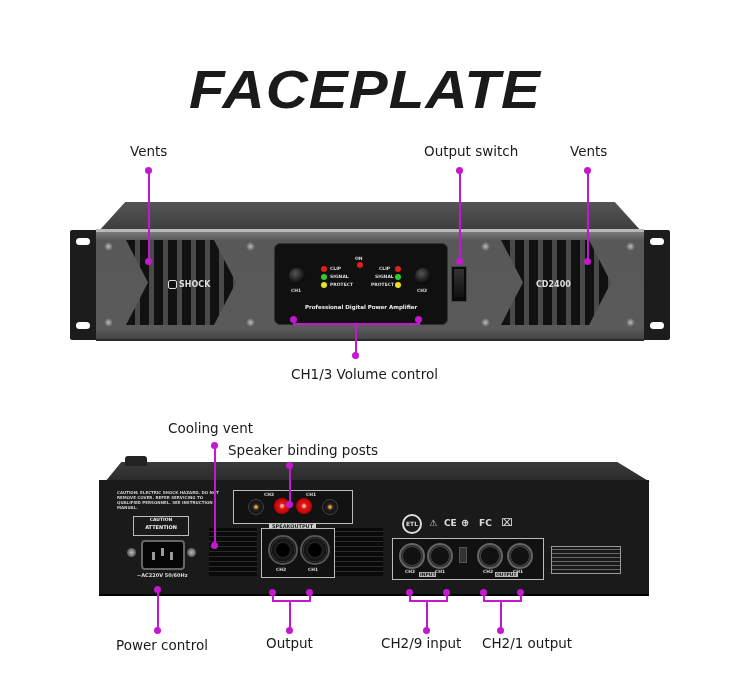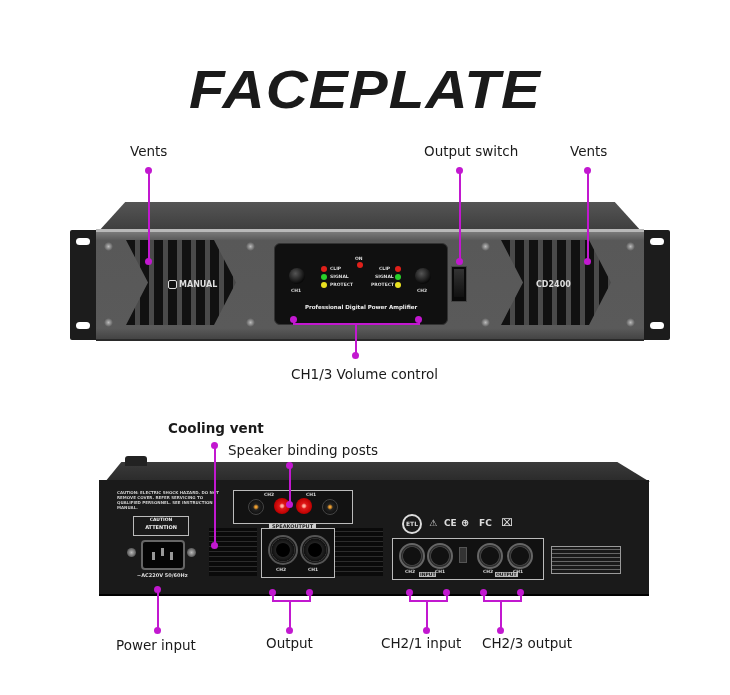--- a/index.html
+++ b/index.html
@@ -47,21 +47,21 @@
     <div class="abs ear-hole" style="left:8px;top:8px;width:14px;height:7px;"></div>
     <div class="abs ear-hole" style="left:8px;top:92px;width:14px;height:7px;"></div>
   </div>
 
   <div class="abs top-bevel" style="left:28px;top:2px;width:544px;height:30px;clip-path:polygon(5% 0,95% 0,100% 100%,0 100%);"></div>
 
   <div class="abs front" style="left:26px;top:29px;width:548px;height:107px;">
 
     <div class="abs chev" style="left:30px;top:8px;width:110px;height:85px;"></div>
     <div class="abs" style="left:72px;top:48px;font-size:8px;font-weight:700;color:#ddd;font-family:'DejaVu Sans',sans-serif;">
-      <span style="display:inline-block;width:7px;height:7px;border:1px solid #ddd;border-radius:2px;vertical-align:middle;margin-right:2px;"></span><span>MANUAL</span>
+      <span style="display:inline-block;width:7px;height:7px;border:1px solid #ddd;border-radius:2px;vertical-align:middle;margin-right:2px;"></span><span>SHOCK</span>
     </div>
 
     <div class="abs screw" style="left:8px;top:10px;"></div>
     <div class="abs screw" style="left:8px;top:86px;"></div>
     <div class="abs screw" style="left:150px;top:10px;"></div>
     <div class="abs screw" style="left:150px;top:86px;"></div>
     <div class="abs screw" style="left:385px;top:10px;"></div>
     <div class="abs screw" style="left:385px;top:86px;"></div>
     <div class="abs screw" style="left:530px;top:10px;"></div>
     <div class="abs screw" style="left:530px;top:86px;"></div>
@@ -181,53 +181,53 @@
       <div class="abs tiny" style="left:42px;top:30px;">CH1</div>
       <div class="abs tiny" style="left:90px;top:30px;">CH2</div>
       <div class="abs tiny" style="left:102px;top:33px;color:#111;background:#bbb;padding:0 1px;">OUTPUT</div>
       <div class="abs tiny" style="left:120px;top:30px;">CH1</div>
     </div>
 
     <div class="abs" style="left:452px;top:66px;width:68px;height:26px;border:1px solid #999;background:repeating-linear-gradient(0deg,#1a1a1a 0 3px,#666 3px 4px);"></div>
   </div>
 </div>
 
-<div class="abs label" style="left:168px;top:420px;font-weight:bold;">Cooling vent</div>
+<div class="abs label" style="left:168px;top:420px;">Cooling vent</div>
 <div class="abs pdot" style="left:211px;top:442px;"></div>
 <div class="abs pline" style="left:214px;top:445px;width:2px;height:100px;"></div>
 <div class="abs pdot" style="left:211px;top:542px;"></div>
 
 <div class="abs label" style="left:228px;top:442px;">Speaker binding posts</div>
 <div class="abs pdot" style="left:286px;top:462px;"></div>
 <div class="abs pline" style="left:289px;top:465px;width:2px;height:40px;"></div>
 <div class="abs pdot" style="left:286px;top:501px;"></div>
 
 <div class="abs pdot" style="left:154px;top:586px;"></div>
 <div class="abs pline" style="left:157px;top:590px;width:2px;height:40px;"></div>
 <div class="abs pdot" style="left:154px;top:627px;"></div>
-<div class="abs label" style="left:116px;top:637px;">Power input</div>
+<div class="abs label" style="left:116px;top:637px;">Power control</div>
 
 <div class="abs pdot" style="left:269px;top:589px;"></div>
 <div class="abs pdot" style="left:306px;top:589px;"></div>
 <div class="abs pline" style="left:272px;top:592px;width:2px;height:9px;"></div>
 <div class="abs pline" style="left:309px;top:592px;width:2px;height:9px;"></div>
 <div class="abs pline" style="left:272px;top:600px;width:39px;height:2px;"></div>
 <div class="abs pline" style="left:289px;top:600px;width:2px;height:30px;"></div>
 <div class="abs pdot" style="left:286px;top:627px;"></div>
 <div class="abs label" style="left:266px;top:635px;">Output</div>
 
 <div class="abs pdot" style="left:406px;top:589px;"></div>
 <div class="abs pdot" style="left:443px;top:589px;"></div>
 <div class="abs pline" style="left:409px;top:592px;width:2px;height:9px;"></div>
 <div class="abs pline" style="left:446px;top:592px;width:2px;height:9px;"></div>
 <div class="abs pline" style="left:409px;top:600px;width:39px;height:2px;"></div>
 <div class="abs pline" style="left:426px;top:600px;width:2px;height:30px;"></div>
 <div class="abs pdot" style="left:423px;top:627px;"></div>
-<div class="abs label" style="left:381px;top:635px;">CH2/1 input</div>
+<div class="abs label" style="left:381px;top:635px;">CH2/9 input</div>
 
 <div class="abs pdot" style="left:480px;top:589px;"></div>
 <div class="abs pdot" style="left:517px;top:589px;"></div>
 <div class="abs pline" style="left:483px;top:592px;width:2px;height:9px;"></div>
 <div class="abs pline" style="left:520px;top:592px;width:2px;height:9px;"></div>
 <div class="abs pline" style="left:483px;top:600px;width:39px;height:2px;"></div>
 <div class="abs pline" style="left:500px;top:600px;width:2px;height:30px;"></div>
 <div class="abs pdot" style="left:497px;top:627px;"></div>
-<div class="abs label" style="left:482px;top:635px;">CH2/3 output</div>
+<div class="abs label" style="left:482px;top:635px;">CH2/1 output</div>
 
 </body></html>

